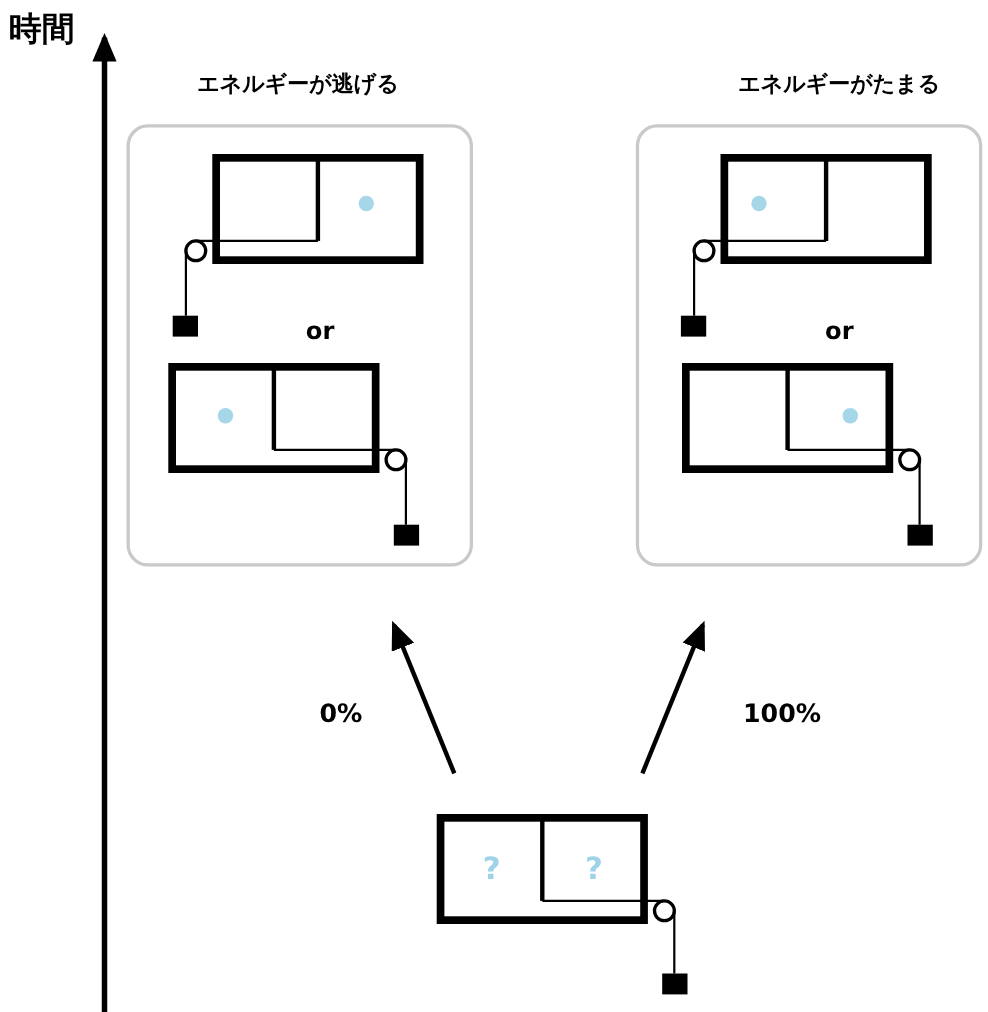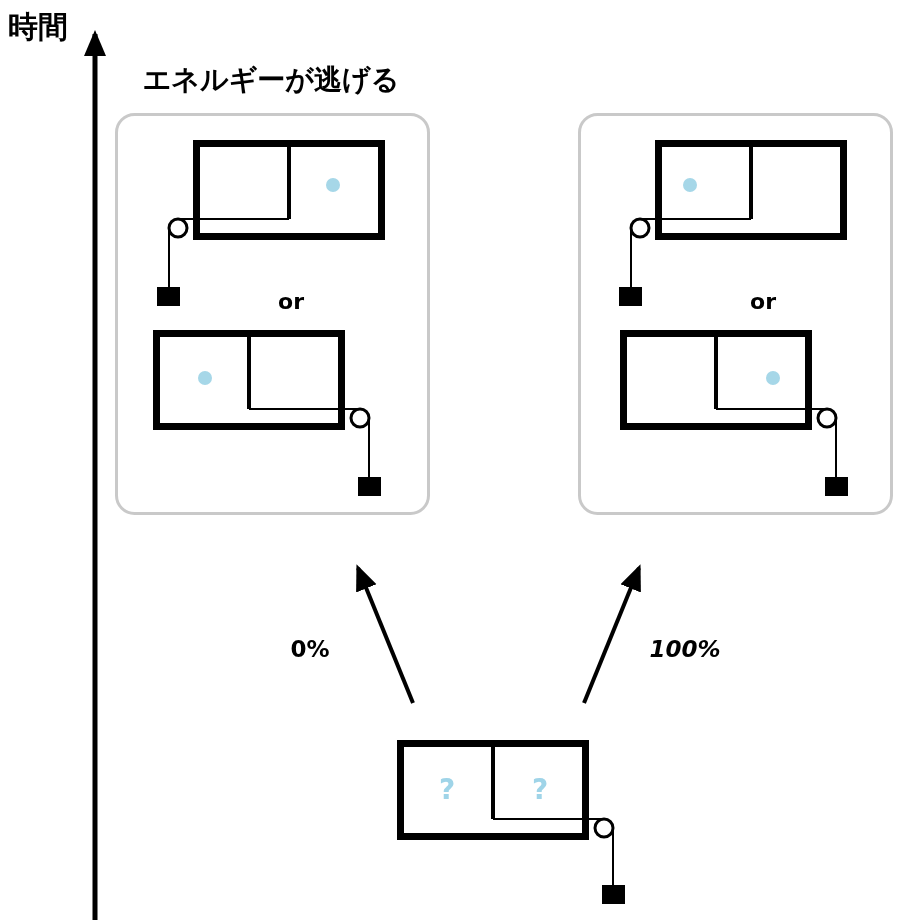--- a/index.html
+++ b/index.html
@@ -30,29 +30,29 @@
   .weight      { fill: var(--ink, #000); }
   .particle    { fill: var(--particle, #a6d7e8); }
   .label {
     position: absolute;
     font-weight: bold;
     color: var(--ink, #000);
     white-space: nowrap;
     line-height: 1;
   }
   .time-label     { left: 8px;  top: 12px;  font-size: 30px; }
-  .panel-title    { font-size: 28px; transform: translateX(-50%); }
+  .panel-title    { font-size: 20px; transform: translateX(-50%); }
   .panel-title.left  { left: 271px; top: 66px; }
   .panel-title.right { left: 763px; top: 66px; }
   .or-label       { font-size: 22px; transform: translateX(-50%); }
   .or-label.left  { left: 291px; top: 291px; }
   .or-label.right { left: 763px; top: 291px; }
   .prob-label     { font-size: 23px; transform: translateX(-50%); }
   .prob-label.left  { left: 310px; top: 638px; }
-  .prob-label.right { left: 685px; top: 638px; font-style: italic; }
+  .prob-label.right { left: 711px; top: 638px; }
   .q-mark {
     font-size: 28px;
     color: var(--question, #9fd4e8);
     transform: translateX(-50%);
   }
   .q-mark.left  { left: 447px; top: 776px; }
   .q-mark.right { left: 540px; top: 776px; }
 </style>
 </head>
 <body>
@@ -120,20 +120,21 @@
       <line class="rope" x1="493" y1="819" x2="604" y2="819"></line>
       <circle class="pulley" cx="604" cy="828" r="9"></circle>
       <line class="rope" x1="613" y1="828" x2="613" y2="885"></line>
       <rect class="weight" x="602" y="885" width="23" height="19"></rect>
     </g>
   </svg>
 
   <div class="label time-label">時間</div>
 
   <div class="label panel-title left">エネルギーが逃げる</div>
+  <div class="label panel-title right">エネルギーがたまる</div>
 
   <div class="label or-label left">or</div>
   <div class="label or-label right">or</div>
 
   <div class="label prob-label left">0%</div>
   <div class="label prob-label right">100%</div>
 
   <div class="label q-mark left">?</div>
   <div class="label q-mark right">?</div>
 

